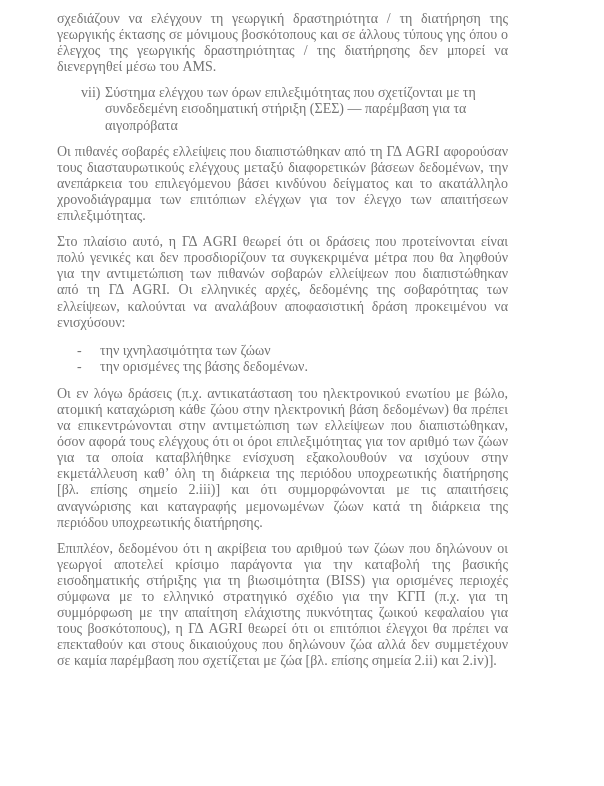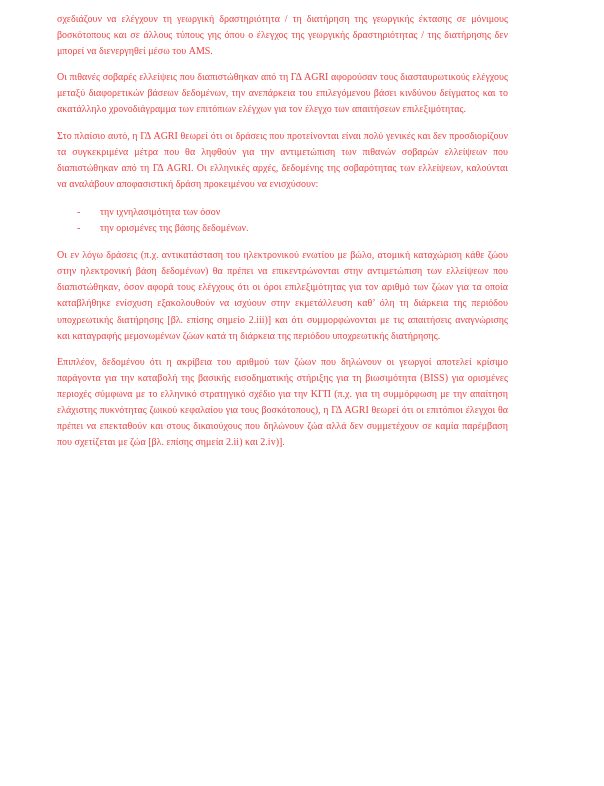--- a/index.html
+++ b/index.html
@@ -1,49 +1,53 @@
 <!DOCTYPE html>
 <html><head>
 <meta charset="utf-8">
 <style>
   html, body { margin: 0; padding: 0; background: #ffffff; }
   body { width: 604px; height: 786px; overflow: hidden; position: relative; }
   .page {
     position: absolute; left: 57px; top: 11px; width: 451px;
     font-family: "Liberation Serif", "DejaVu Serif", serif;
-    font-size: 10px; line-height: 16.1px; color: #ef4444;
+    font-size: 14px; line-height: 16.1px; color: #737373;
   }
   p { margin: 0; text-align: justify; }
   .para { margin-bottom: 10px; }
   .subhead {
     display: flex; margin: 10px 0 10px 24px; text-align: left;
   }
   .subhead .num { width: 24px; flex: none; }
   .subhead .txt { flex: 1; text-align: left; }
   ul.dash { list-style: none; margin: 0 0 11px 0; padding: 0; }
   ul.dash li { display: flex; }
   ul.dash .bullet { width: 23px; padding-left: 20px; flex: none; }
   ul.dash .li-text { flex: 1; }
 </style>
 </head>
 <body>
 
 <div class="page">
 
   <p class="para">σχεδιάζουν να ελέγχουν τη γεωργική δραστηριότητα / τη διατήρηση της γεωργικής έκτασης σε μόνιμους βοσκότοπους και σε άλλους τύπους γης όπου ο έλεγχος της γεωργικής δραστηριότητας / της διατήρησης δεν μπορεί να διενεργηθεί μέσω του AMS.</p>
 
+  <div class="subhead">
+    <span class="num">vii)</span>
+    <span class="txt">Σύστημα ελέγχου των όρων επιλεξιμότητας που σχετίζονται με τη συνδεδεμένη εισοδηματική στήριξη (ΣΕΣ) — παρέμβαση για τα αιγοπρόβατα</span>
+  </div>
 
   <p class="para">Οι πιθανές σοβαρές ελλείψεις που διαπιστώθηκαν από τη ΓΔ AGRI αφορούσαν τους διασταυρωτικούς ελέγχους μεταξύ διαφορετικών βάσεων δεδομένων, την ανεπάρκεια του επιλεγόμενου βάσει κινδύνου δείγματος και το ακατάλληλο χρονοδιάγραμμα των επιτόπιων ελέγχων για τον έλεγχο των απαιτήσεων επιλεξιμότητας.</p>
 
   <p class="para" style="margin-bottom:12px">Στο πλαίσιο αυτό, η ΓΔ AGRI θεωρεί ότι οι δράσεις που προτείνονται είναι πολύ γενικές και δεν προσδιορίζουν τα συγκεκριμένα μέτρα που θα ληφθούν για την αντιμετώπιση των πιθανών σοβαρών ελλείψεων που διαπιστώθηκαν από τη ΓΔ AGRI. Οι ελληνικές αρχές, δεδομένης της σοβαρότητας των ελλείψεων, καλούνται να αναλάβουν αποφασιστική δράση προκειμένου να ενισχύσουν:</p>
 
   <ul class="dash">
     <li>
       <span class="bullet">-</span>
-      <span class="li-text">την ιχνηλασιμότητα των όσον</span>
+      <span class="li-text">την ιχνηλασιμότητα των ζώων</span>
     </li>
     <li>
       <span class="bullet">-</span>
       <span class="li-text">την ορισμένες της βάσης δεδομένων.</span>
     </li>
   </ul>
 
   <p class="para">Οι εν λόγω δράσεις (π.χ. αντικατάσταση του ηλεκτρονικού ενωτίου με βώλο, ατομική καταχώριση κάθε ζώου στην ηλεκτρονική βάση δεδομένων) θα πρέπει να επικεντρώνονται στην αντιμετώπιση των ελλείψεων που διαπιστώθηκαν, όσον αφορά τους ελέγχους ότι οι όροι επιλεξιμότητας για τον αριθμό των ζώων για τα οποία καταβλήθηκε ενίσχυση εξακολουθούν να ισχύουν στην εκμετάλλευση καθ’ όλη τη διάρκεια της περιόδου υποχρεωτικής διατήρησης [βλ. επίσης σημείο 2.iii)] και ότι συμμορφώνονται με τις απαιτήσεις αναγνώρισης και καταγραφής μεμονωμένων ζώων κατά τη διάρκεια της περιόδου υποχρεωτικής διατήρησης.</p>
 
   <p class="para">Επιπλέον, δεδομένου ότι η ακρίβεια του αριθμού των ζώων που δηλώνουν οι γεωργοί αποτελεί κρίσιμο παράγοντα για την καταβολή της βασικής εισοδηματικής στήριξης για τη βιωσιμότητα (BISS) για ορισμένες περιοχές σύμφωνα με το ελληνικό στρατηγικό σχέδιο για την ΚΓΠ (π.χ. για τη συμμόρφωση με την απαίτηση ελάχιστης πυκνότητας ζωικού κεφαλαίου για τους βοσκότοπους), η ΓΔ AGRI θεωρεί ότι οι επιτόπιοι έλεγχοι θα πρέπει να επεκταθούν και στους δικαιούχους που δηλώνουν ζώα αλλά δεν συμμετέχουν σε καμία παρέμβαση που σχετίζεται με ζώα [βλ. επίσης σημεία 2.ii) και 2.iv)].</p>

